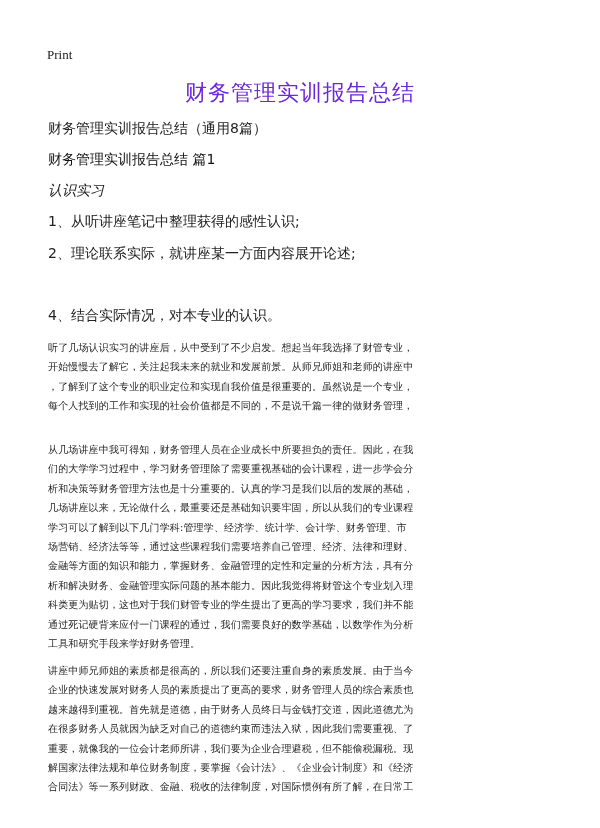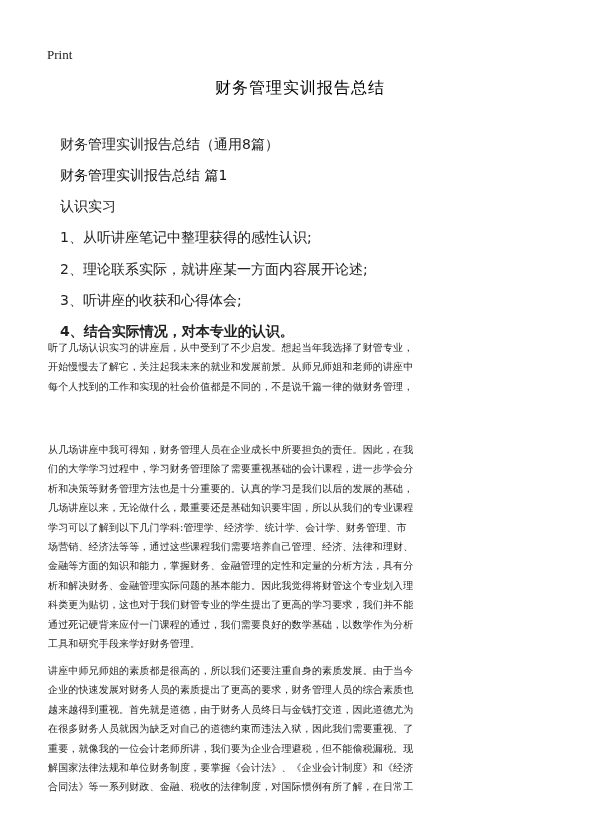--- a/index.html
+++ b/index.html
@@ -1,41 +1,41 @@
 <!DOCTYPE html>
 <html><head>
   <meta charset="utf-8">
   <style>
     html, body { margin: 0; padding: 0; background: #ffffff; }
     body { width: 600px; height: 828px; position: relative; overflow: hidden; color: #1a1a1a; }
     .page { position: absolute; left: 0; top: 0; width: 600px; height: 828px; }
     .print { position: absolute; left: 47px; top: 47px; font-family: "Liberation Serif", serif; font-size: 13px; color: #222; }
-    .title { position: absolute; left: 0; width: 600px; top: 78px; text-align: center; font-family: "DejaVu Sans", sans-serif; font-size: 16px; letter-spacing: 1px; color: #000000; }
-    .line { position: absolute; left: 60px; font-family: "DejaVu Sans", sans-serif; font-size: 14px; color: #222; white-space: nowrap; margin-top: 16px; }
+    .title { position: absolute; left: 0; width: 600px; top: 78px; text-align: center; font-family: "DejaVu Sans", sans-serif; font-size: 22px; letter-spacing: 1px; color: #6d28d9; }
+    .line { position: absolute; left: 48px; font-family: "DejaVu Sans", sans-serif; font-size: 14px; color: #222; white-space: nowrap; }
     .bold { font-weight: normal; color: #111; }
     .para { position: absolute; left: 48px; width: 510px; font-family: "DejaVu Sans", sans-serif; font-size: 10px; line-height: 19.4px; color: #1e1e1e; }
     .para span { display: block; white-space: nowrap; letter-spacing: 0.15px; }
   </style>
 </head>
 <body>
 
 <div class="page">
   <div class="print">Print</div>
   <div class="title">财务管理实训报告总结</div>
   <div class="line" style="top:120px;">财务管理实训报告总结（通用8篇）</div>
   <div class="line bold" style="top:151px;">财务管理实训报告总结 篇1</div>
-  <div class="line" style="top:182px;">认识实习</div>
+  <div class="line" style="top:182px;font-style:italic;">认识实习</div>
   <div class="line" style="top:213px;">1、从听讲座笔记中整理获得的感性认识;</div>
   <div class="line" style="top:245px;">2、理论联系实际，就讲座某一方面内容展开论述;</div>
-  <div class="line" style="top:276px;">3、听讲座的收获和心得体会;</div>
-  <div class="line" style="top:307px;font-weight:bold;">4、结合实际情况，对本专业的认识。</div>
+  <div class="line" style="top:307px;">4、结合实际情况，对本专业的认识。</div>
 
   <div class="para" style="top:338px;">
     <span>听了几场认识实习的讲座后，从中受到了不少启发。想起当年我选择了财管专业，</span>
     <span>开始慢慢去了解它，关注起我未来的就业和发展前景。从师兄师姐和老师的讲座中</span>
+    <span>，了解到了这个专业的职业定位和实现自我价值是很重要的。虽然说是一个专业，</span>
     <span>每个人找到的工作和实现的社会价值都是不同的，不是说千篇一律的做财务管理，</span>
   </div>
 
   <div class="para" style="top:440px;">
     <span>从几场讲座中我可得知，财务管理人员在企业成长中所要担负的责任。因此，在我</span>
     <span>们的大学学习过程中，学习财务管理除了需要重视基础的会计课程，进一步学会分</span>
     <span>析和决策等财务管理方法也是十分重要的。认真的学习是我们以后的发展的基础，</span>
     <span>几场讲座以来，无论做什么，最重要还是基础知识要牢固，所以从我们的专业课程</span>
     <span>学习可以了解到以下几门学科:管理学、经济学、统计学、会计学、财务管理、市</span>
     <span>场营销、经济法等等，通过这些课程我们需要培养自己管理、经济、法律和理财、</span>

